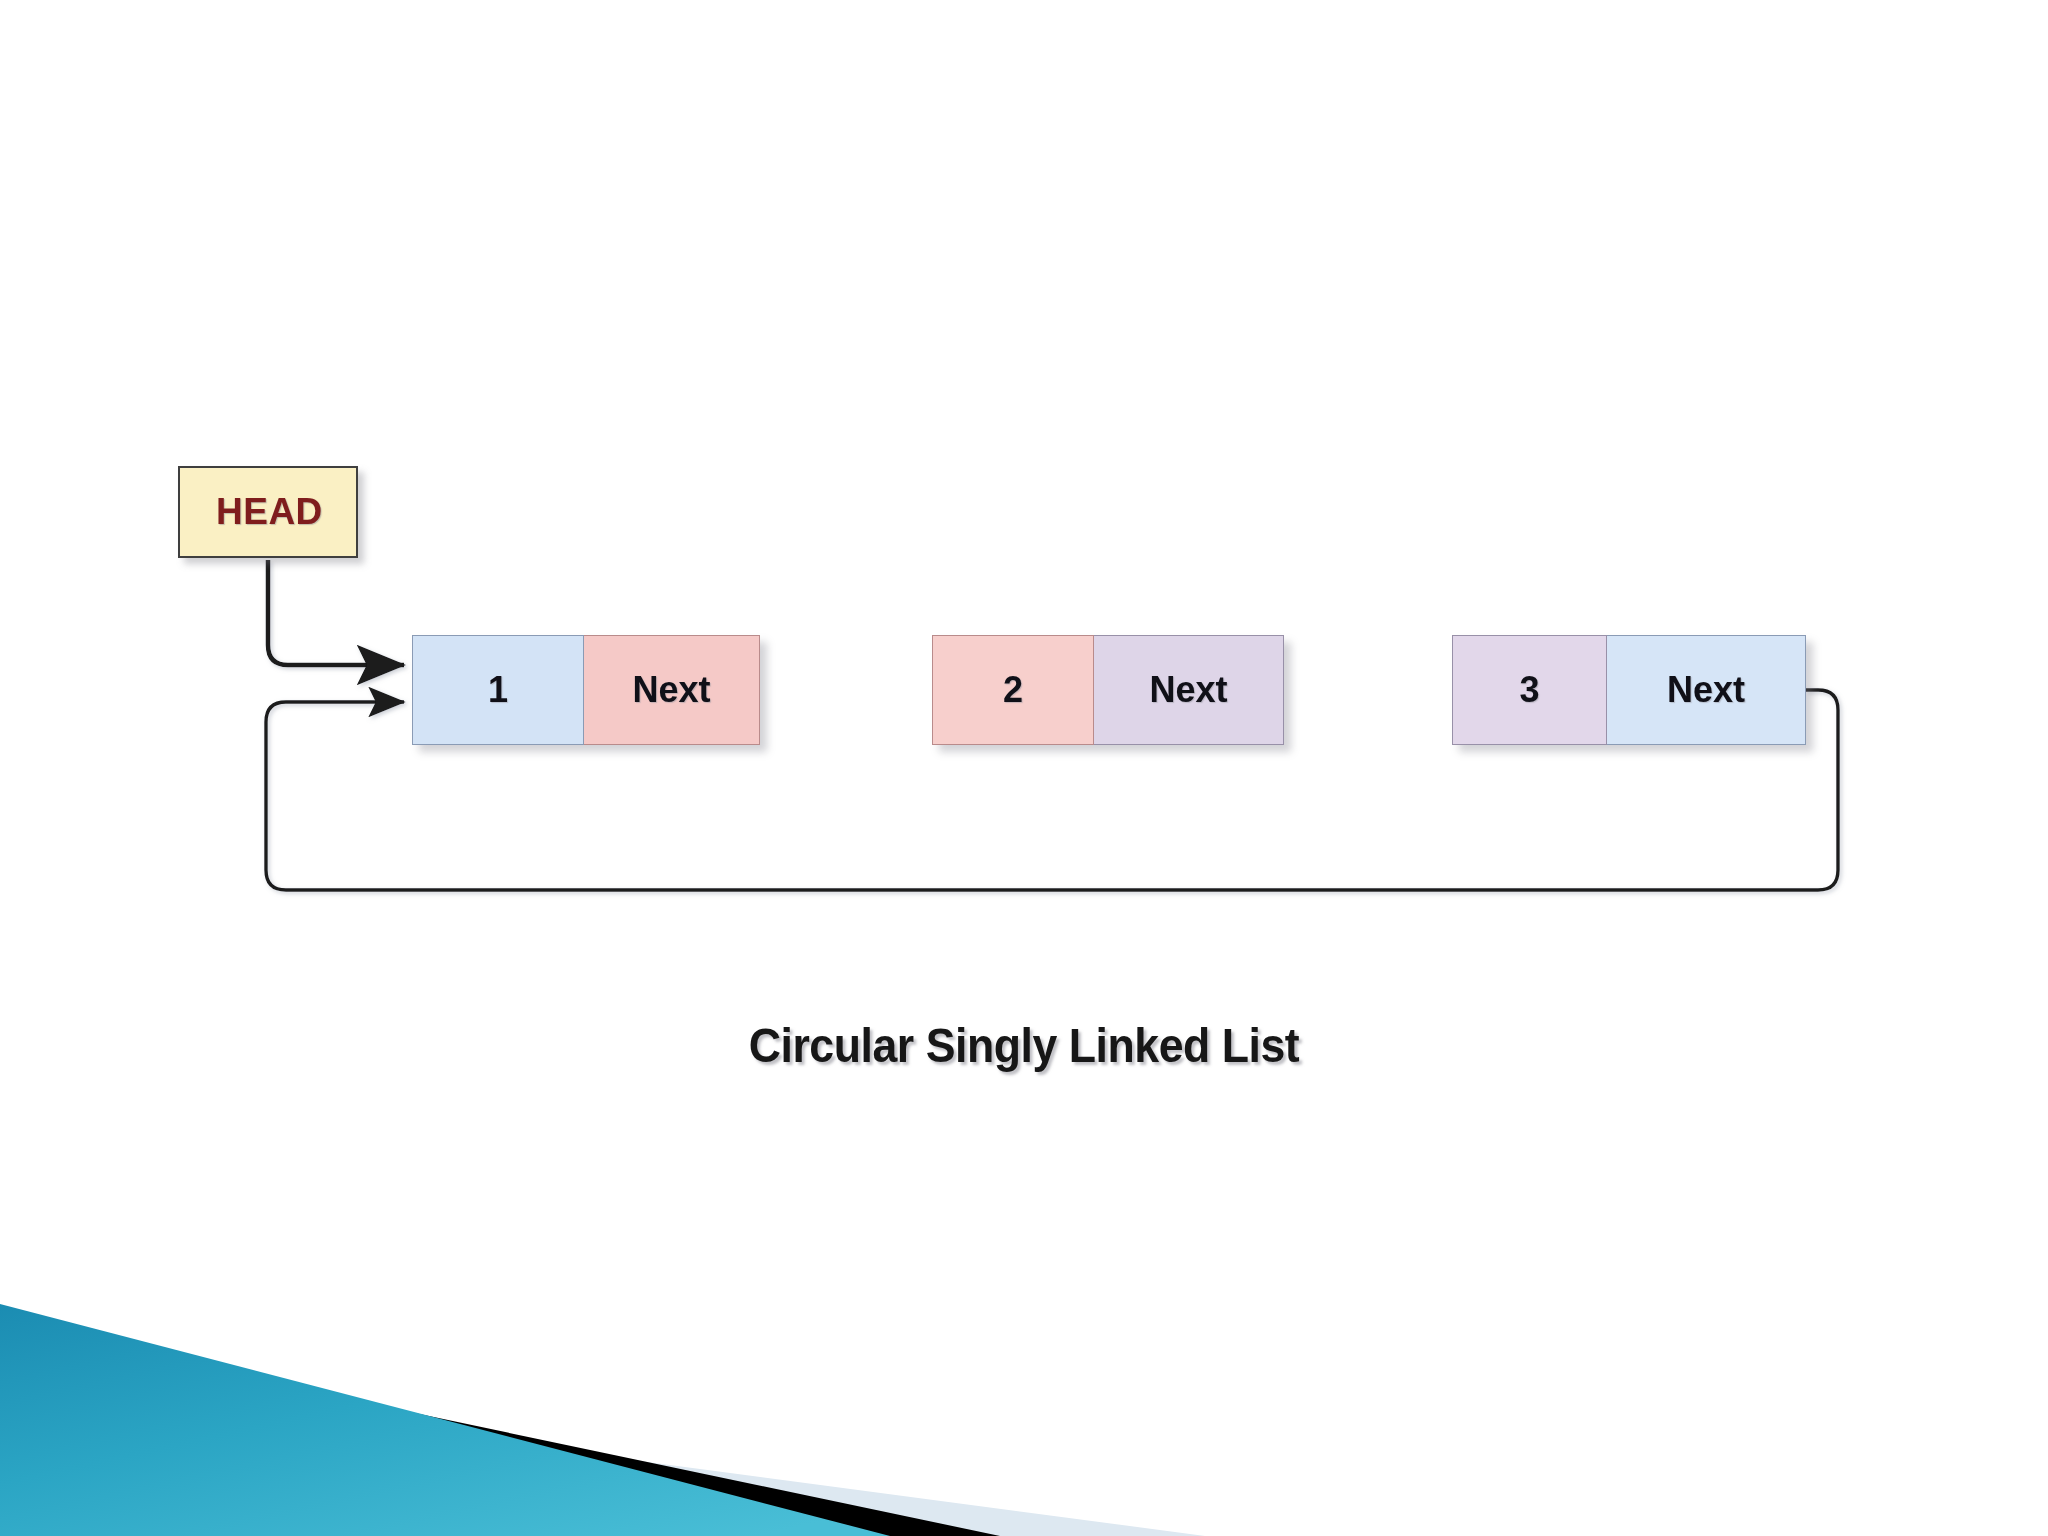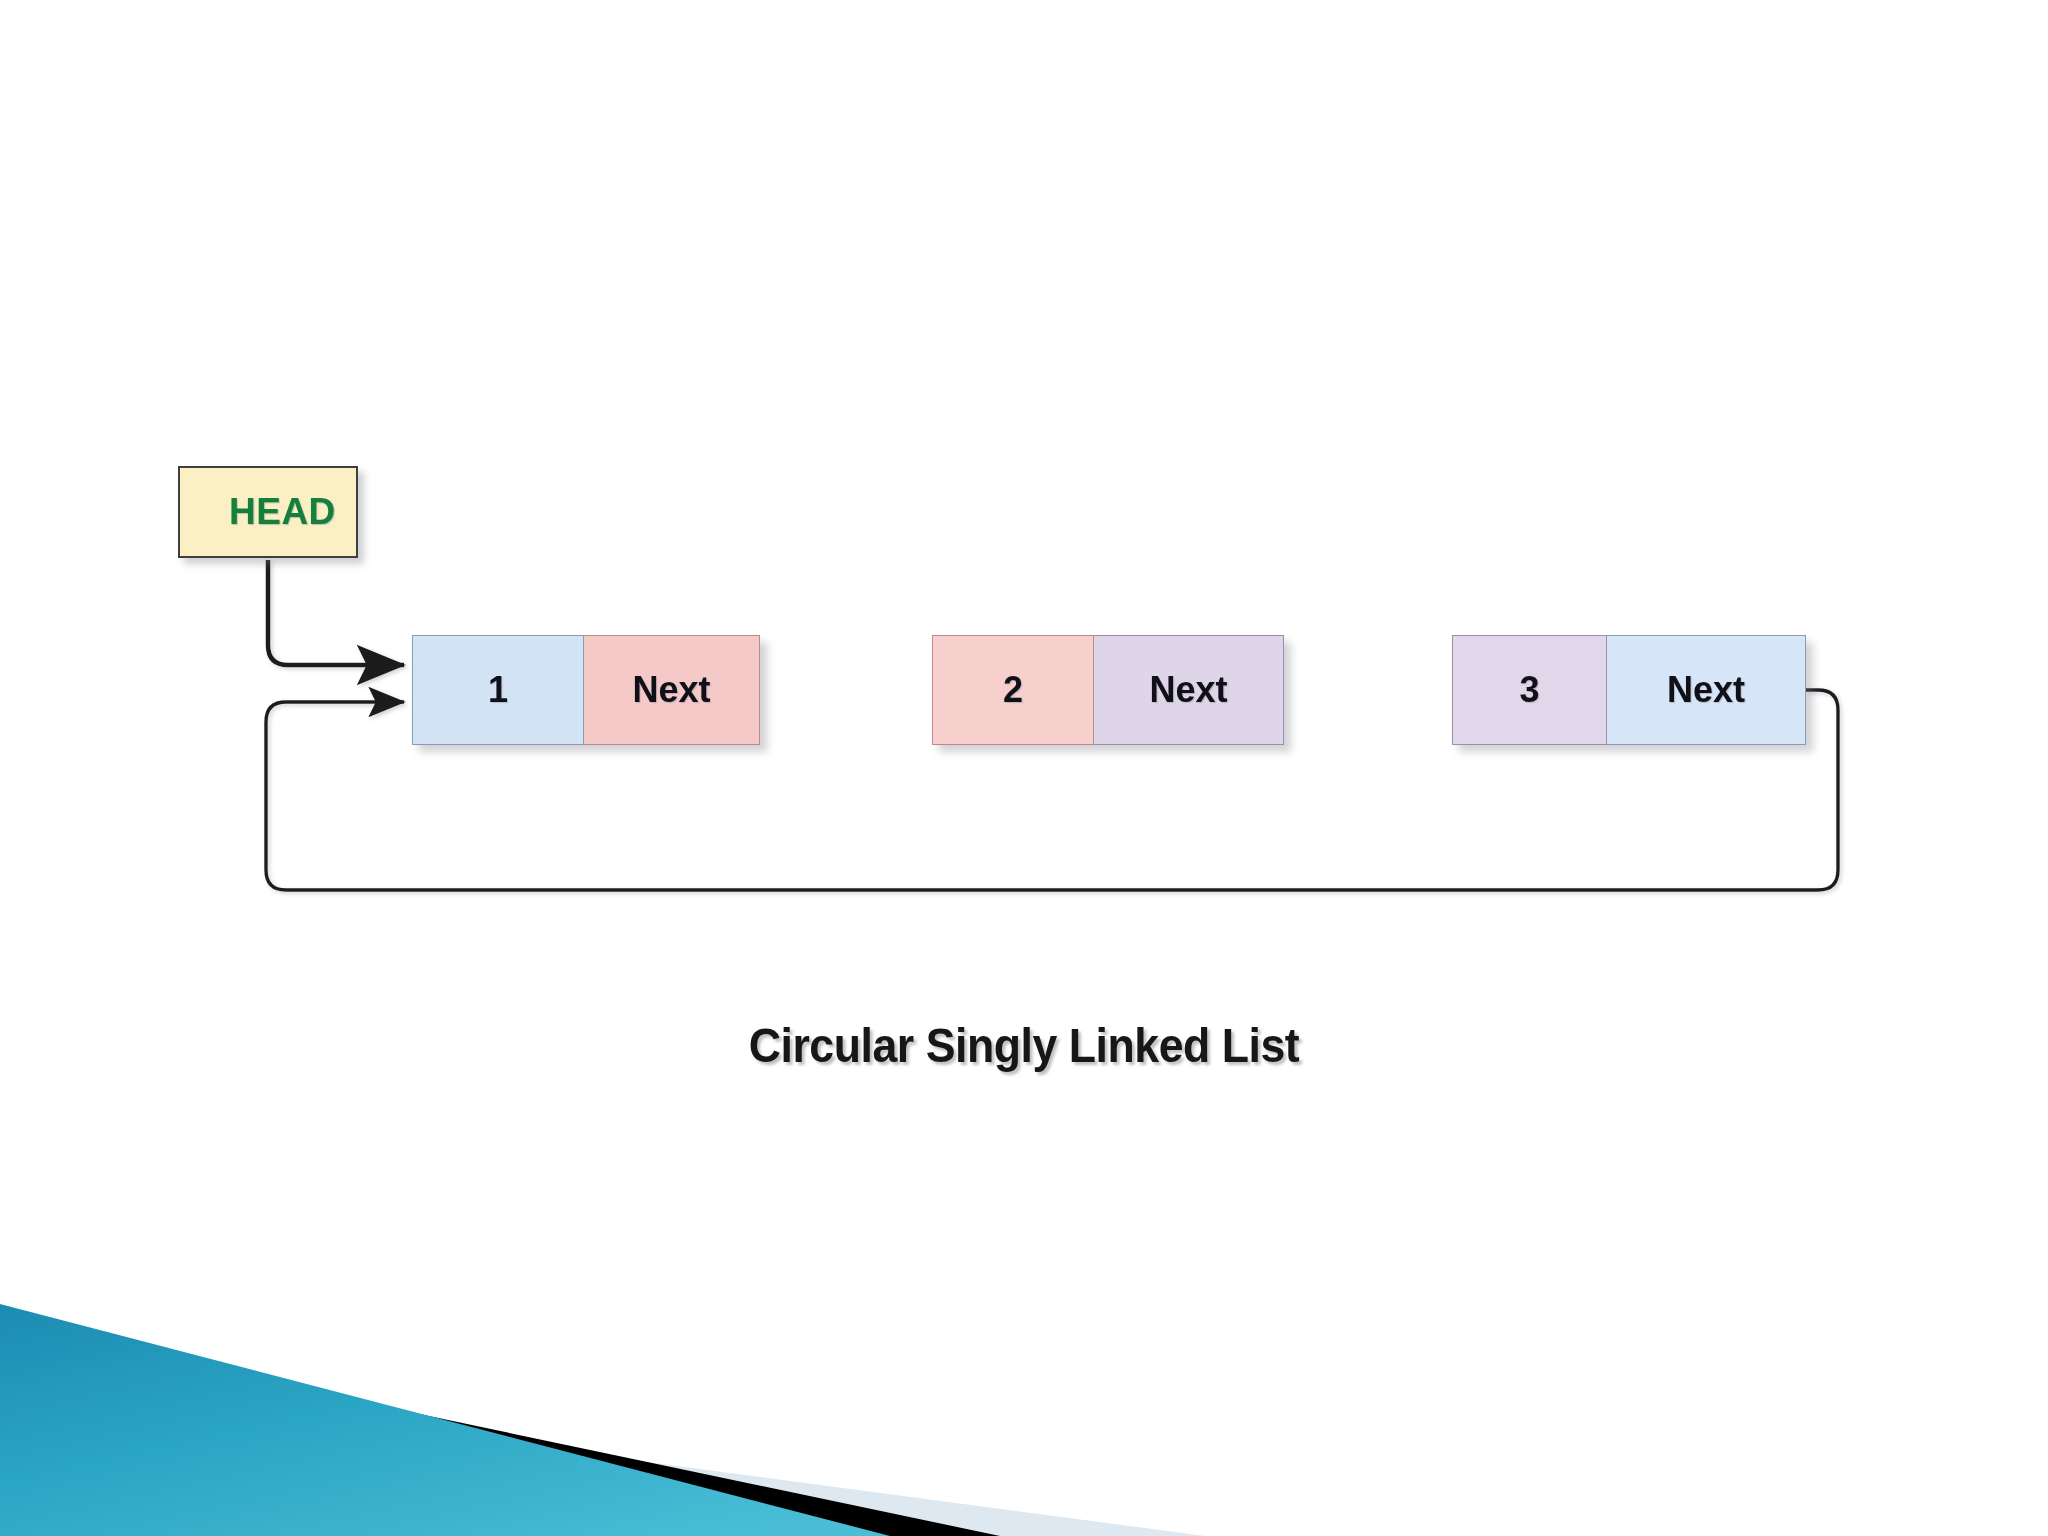--- a/index.html
+++ b/index.html
@@ -35,23 +35,23 @@
     background: #faf0c4;
     border: 2px solid #3f3f3f;
     box-shadow: 6px 6px 7px rgba(120,120,130,0.35);
     display: flex;
     align-items: center;
     box-sizing: border-box;
   }
   .head-label {
     font-size: 37px;
     font-weight: bold;
-    color: #15803d;
+    color: #7f1d1d;
     letter-spacing: 0.5px;
-    padding-left: 49px;
+    padding-left: 36px;
     text-shadow: 1px 1px 1px rgba(150,150,150,0.55);
   }
 
   
   .node {
     position: absolute;
     top: 635px;
     height: 110px;
     display: flex;
     box-shadow: 7px 7px 8px rgba(120,120,135,0.33);

